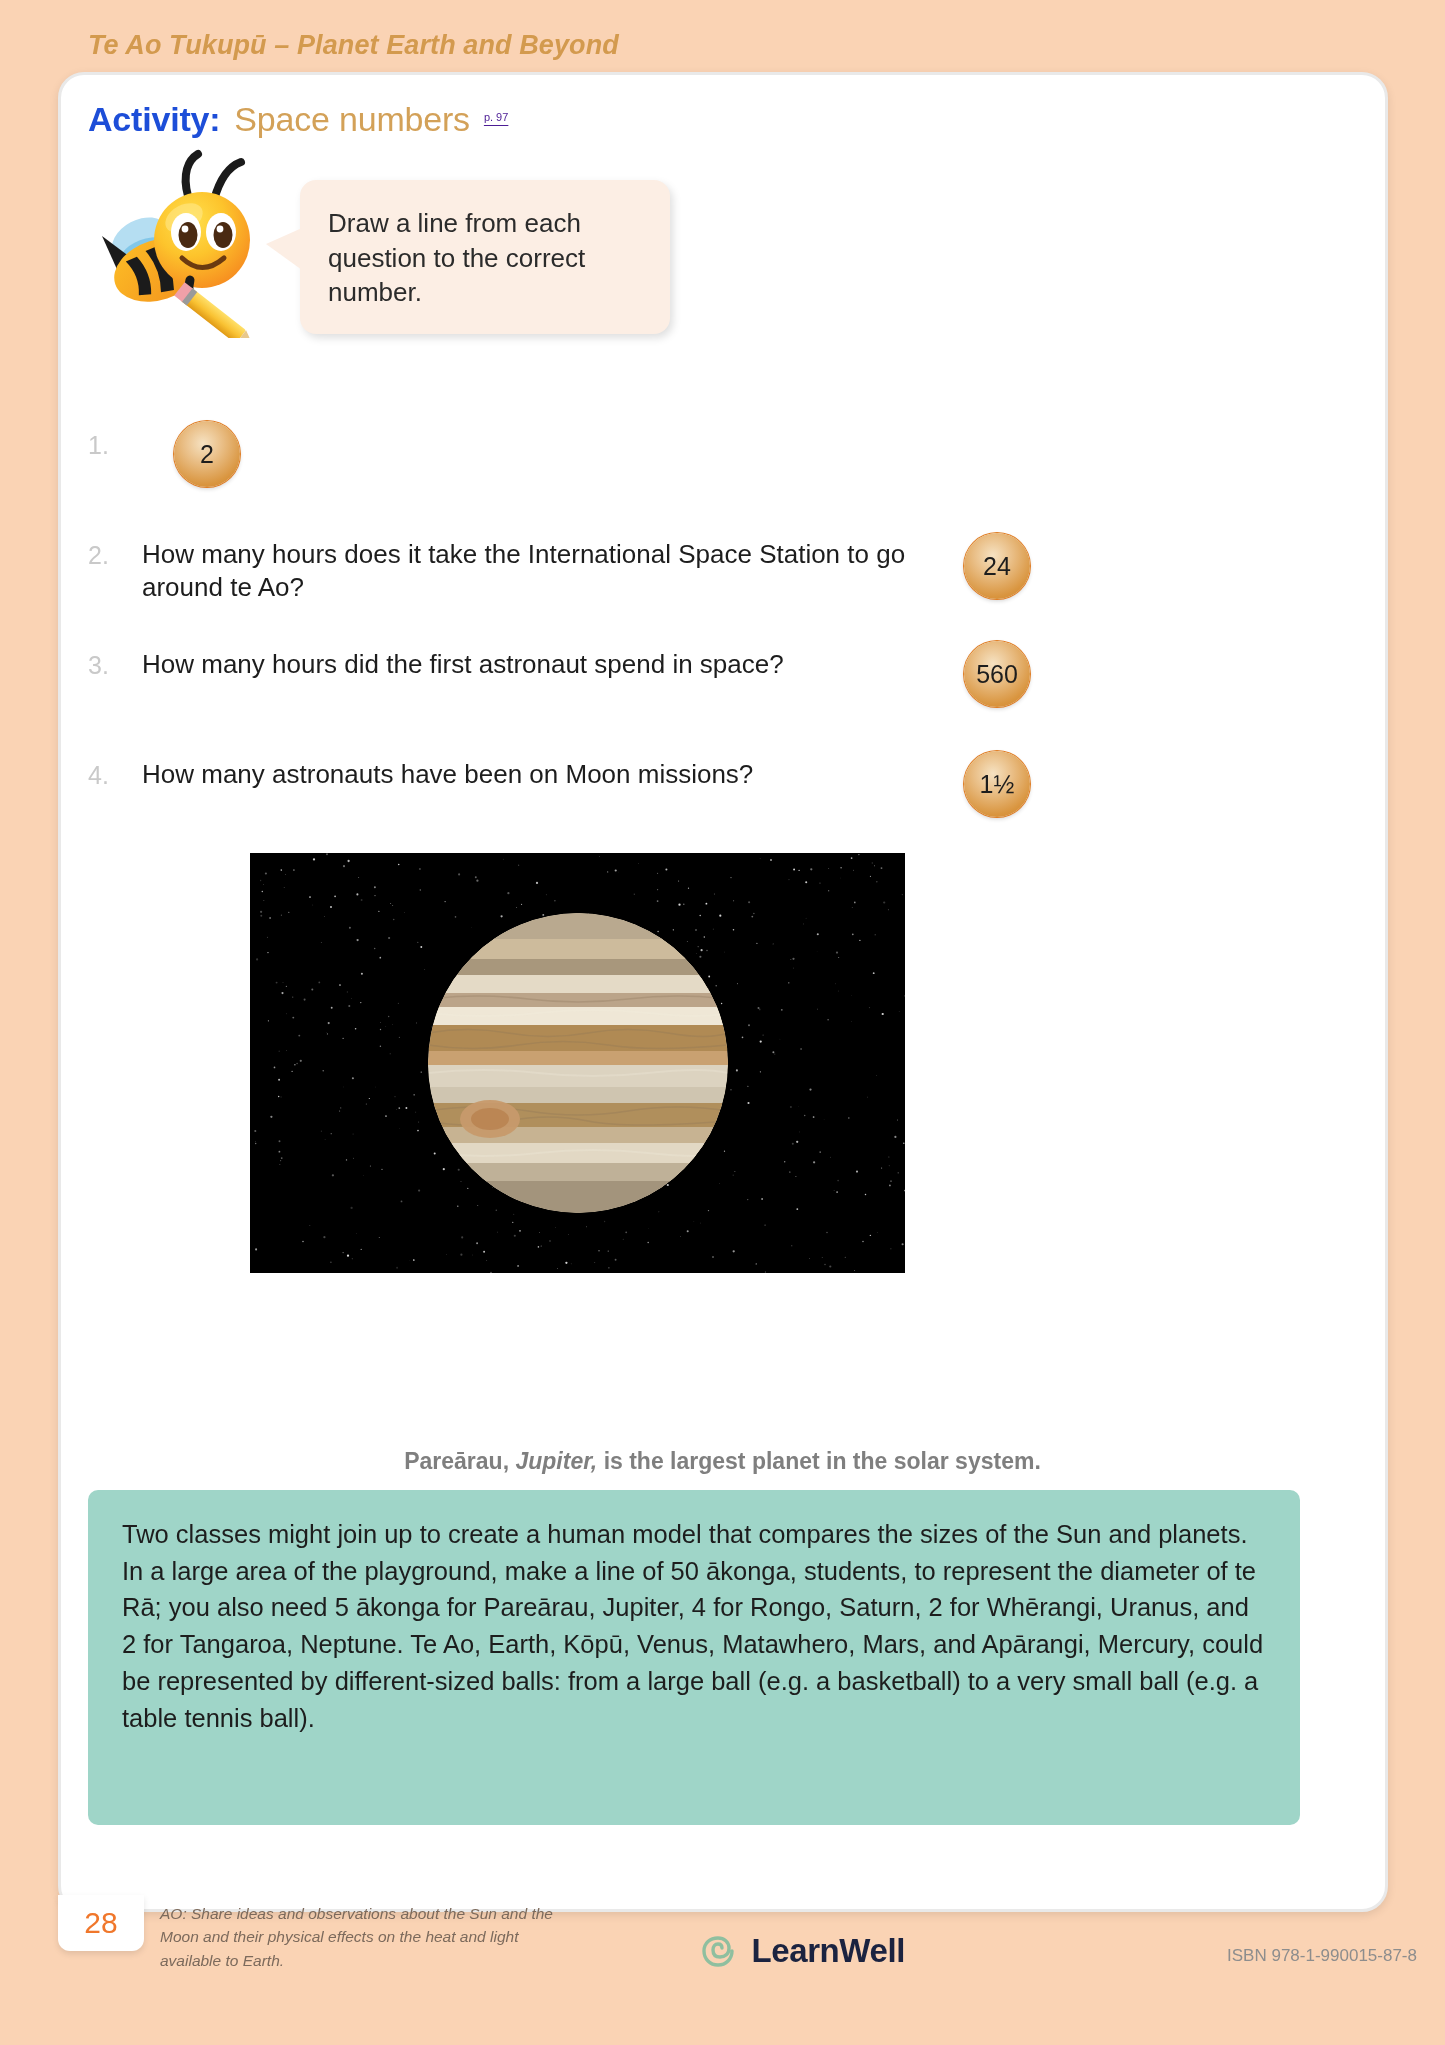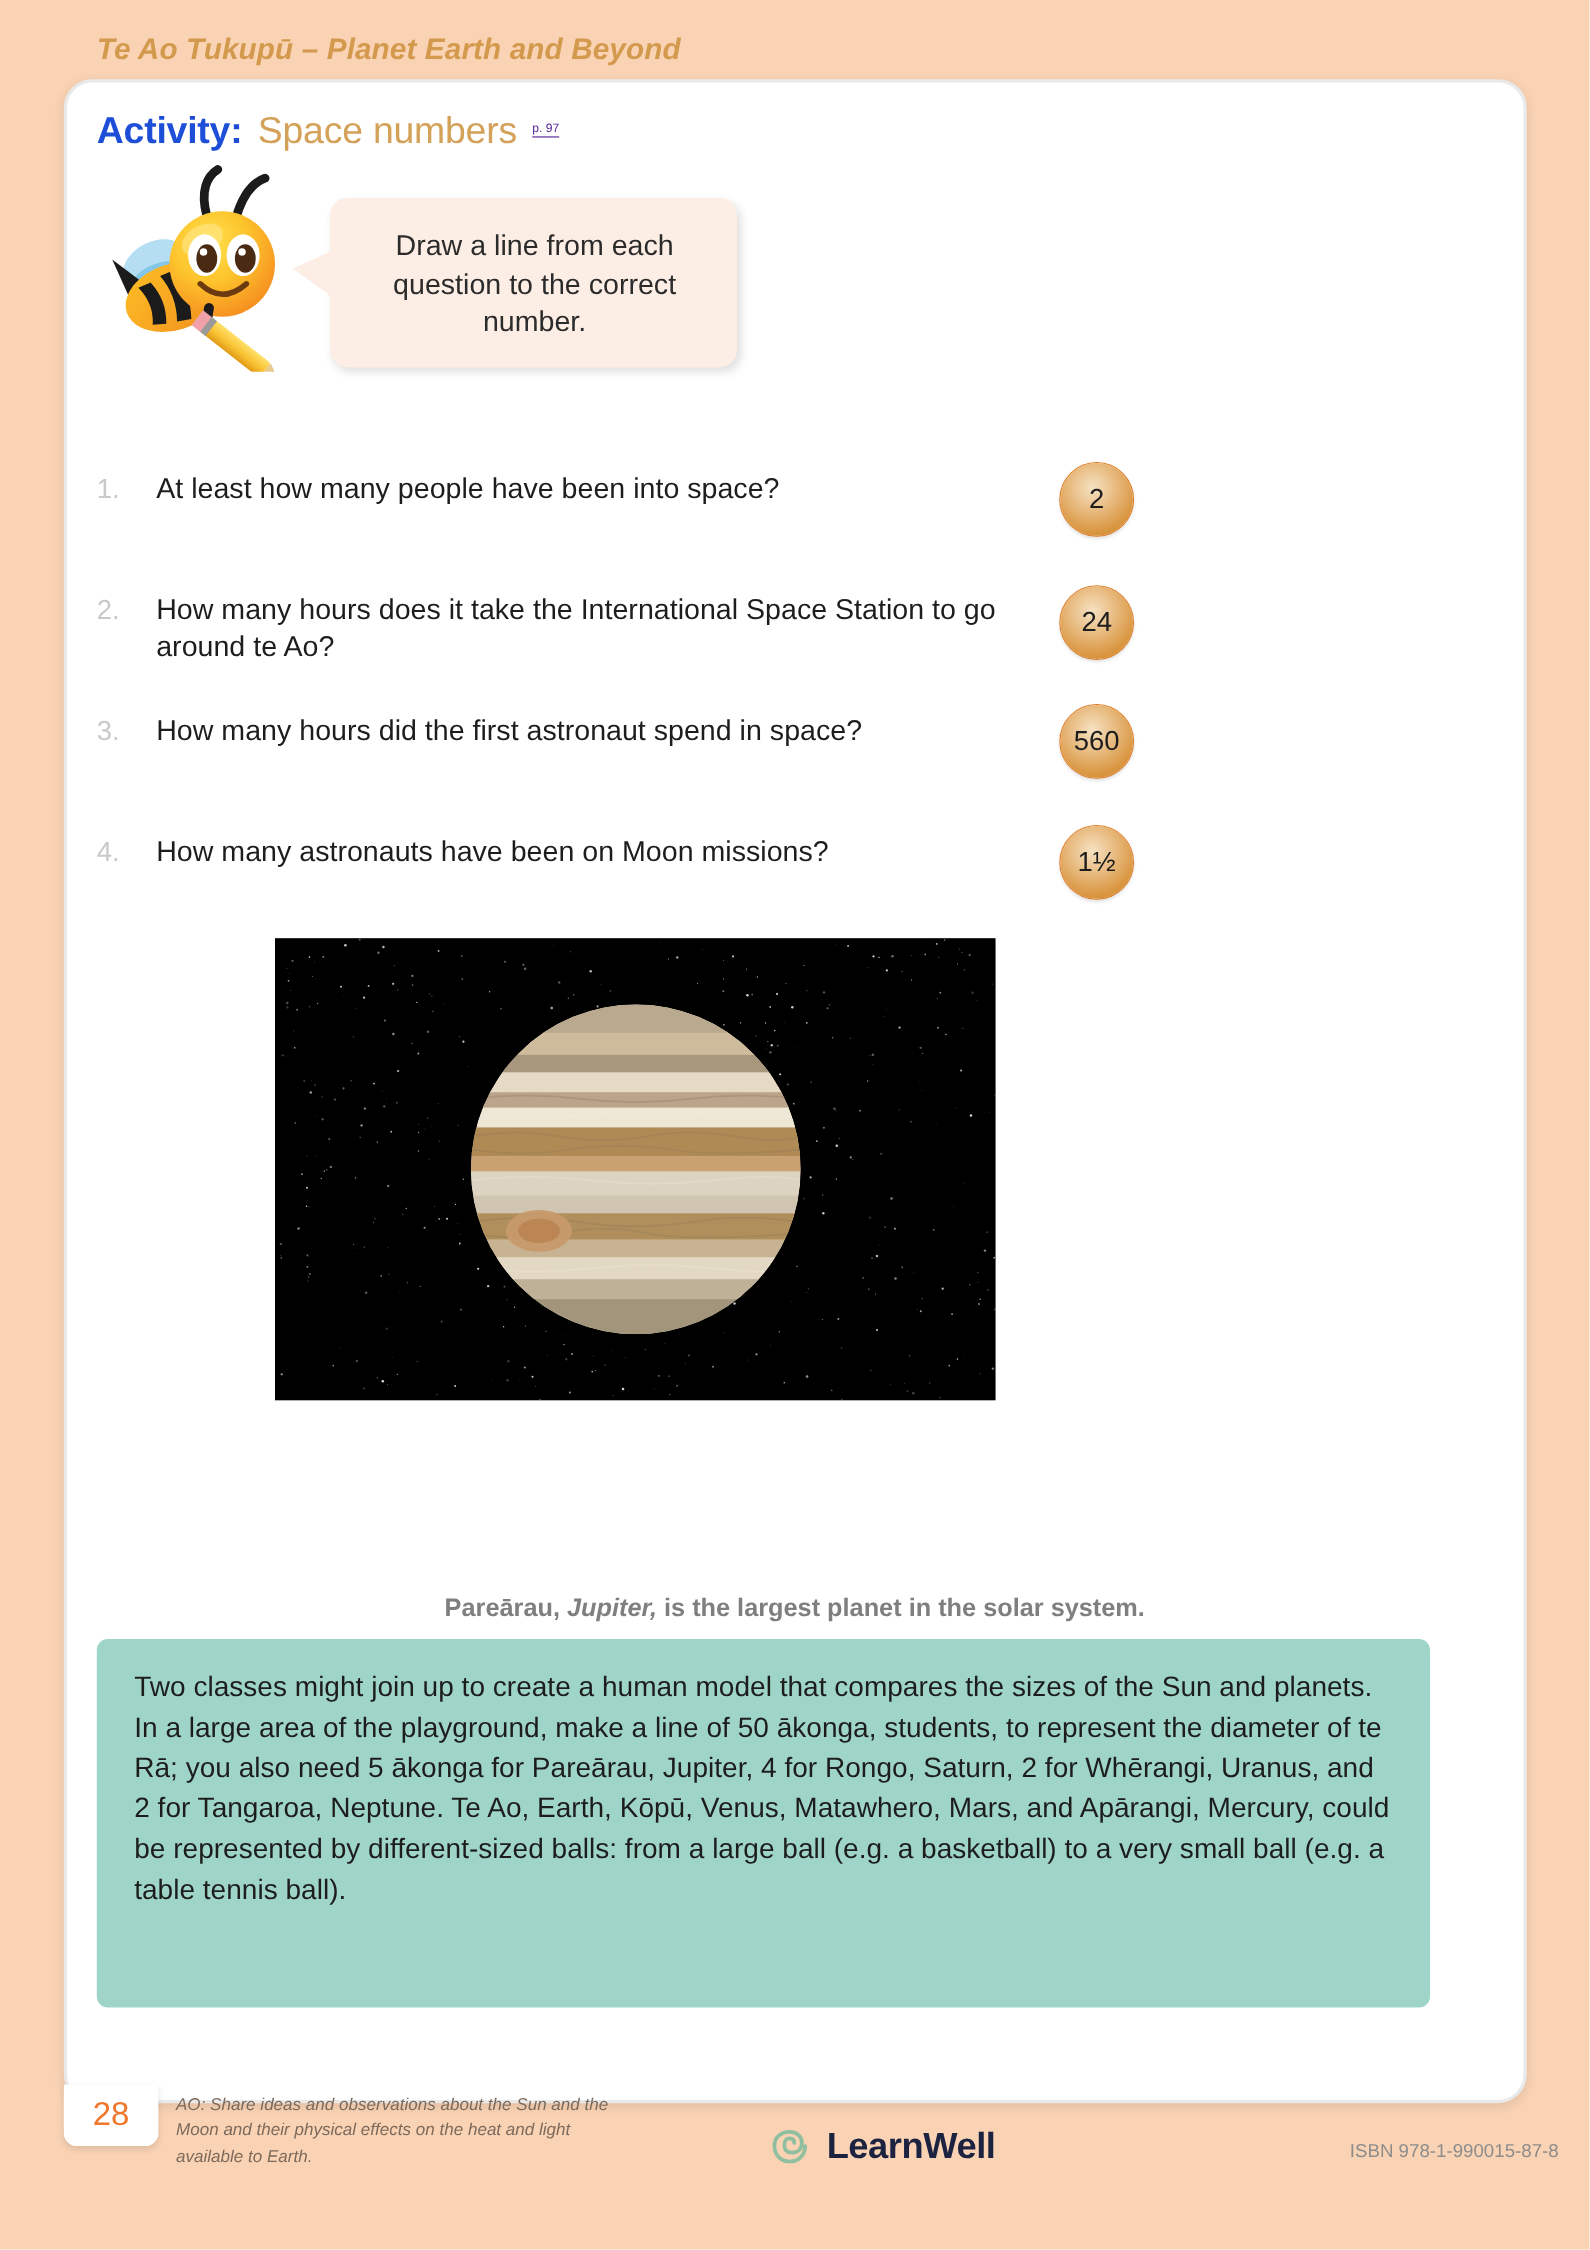--- a/index.html
+++ b/index.html
@@ -82,21 +82,20 @@
   .speech-bubble {
     position: absolute;
     left: 300px;
     top: 180px;
     width: 370px;
     min-height: 140px;
     background: #fceee4;
     border-radius: 16px;
     padding: 26px 26px 24px 28px;
     box-shadow: 3px 4px 9px rgba(0,0,0,.13);
-    text-align: center;
   }
   .speech-bubble::before {
     content: "";
     position: absolute;
     left: -34px;
     top: 48px;
     width: 0;
     height: 0;
     border-style: solid;
     border-width: 16px 36px 26px 0;
@@ -343,21 +342,20 @@
 </div>
 
 <div class="speech-bubble">
   <div class="speech-text">Draw a line from each question to the correct number.</div>
 </div>
 
 <div class="questions">
 
   <div class="q-row r1">
     <div class="q-num">1.</div>
-    <div class="q-text">At least how many people have been into space?</div>
     <div class="q-answer">
       <div class="answer-ball">2</div>
     </div>
   </div>
 
   <div class="q-row r2">
     <div class="q-num">2.</div>
     <div class="q-text">How many hours does it take the International Space Station to go around te Ao?</div>
     <div class="q-answer">
       <div class="answer-ball">24</div>

